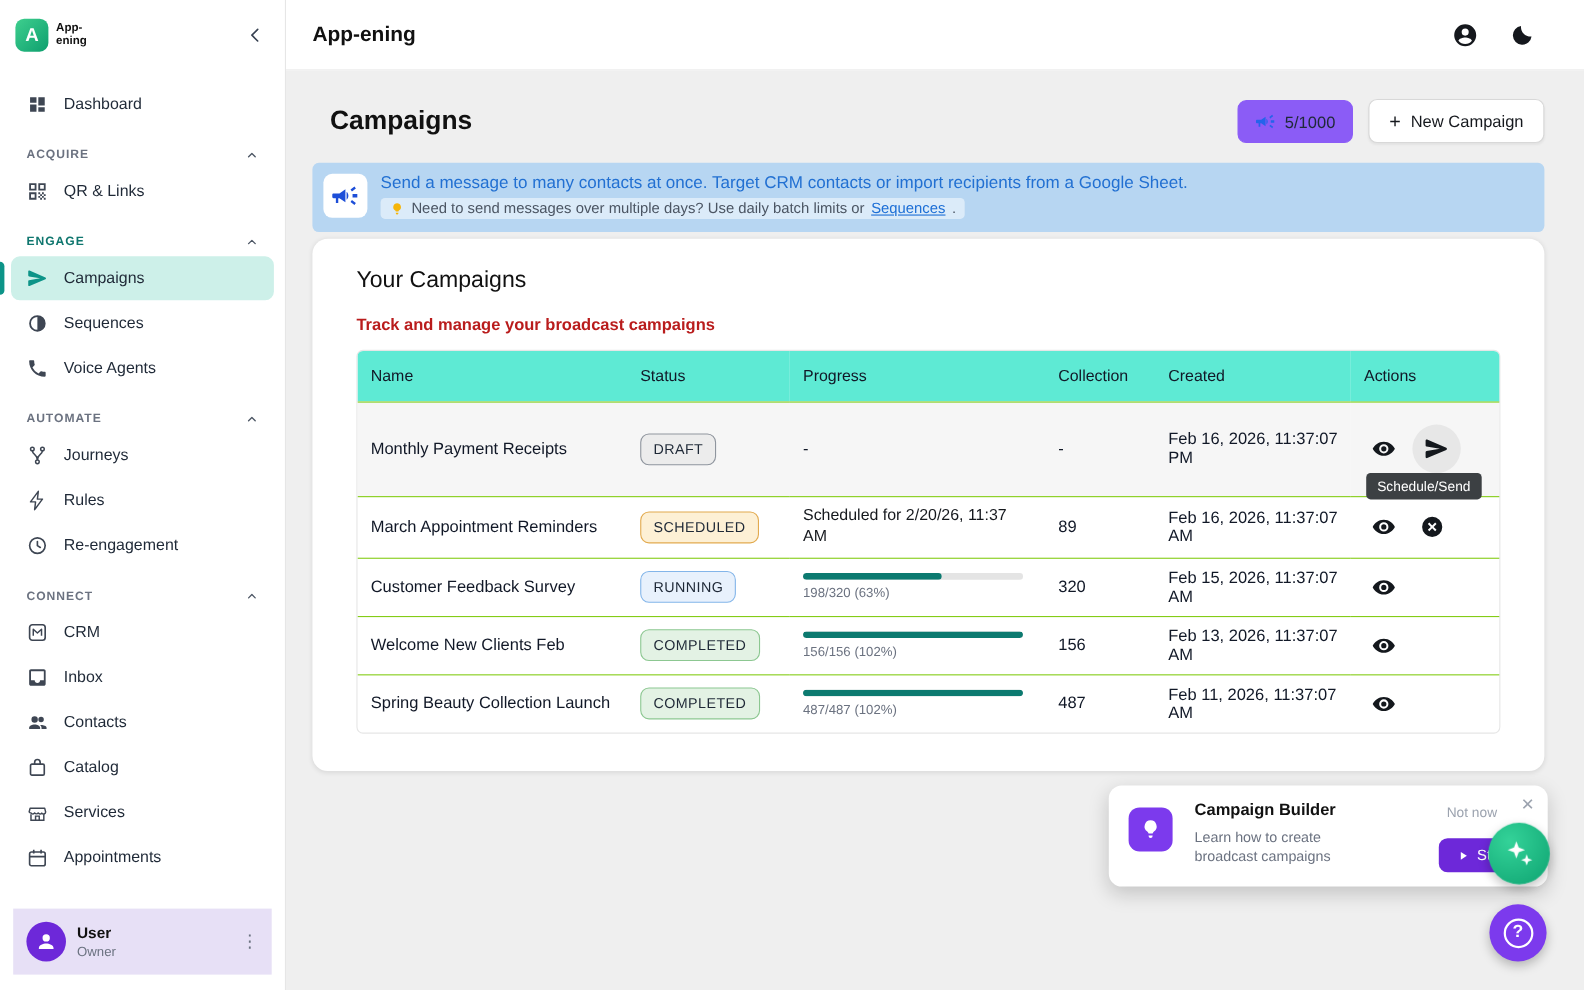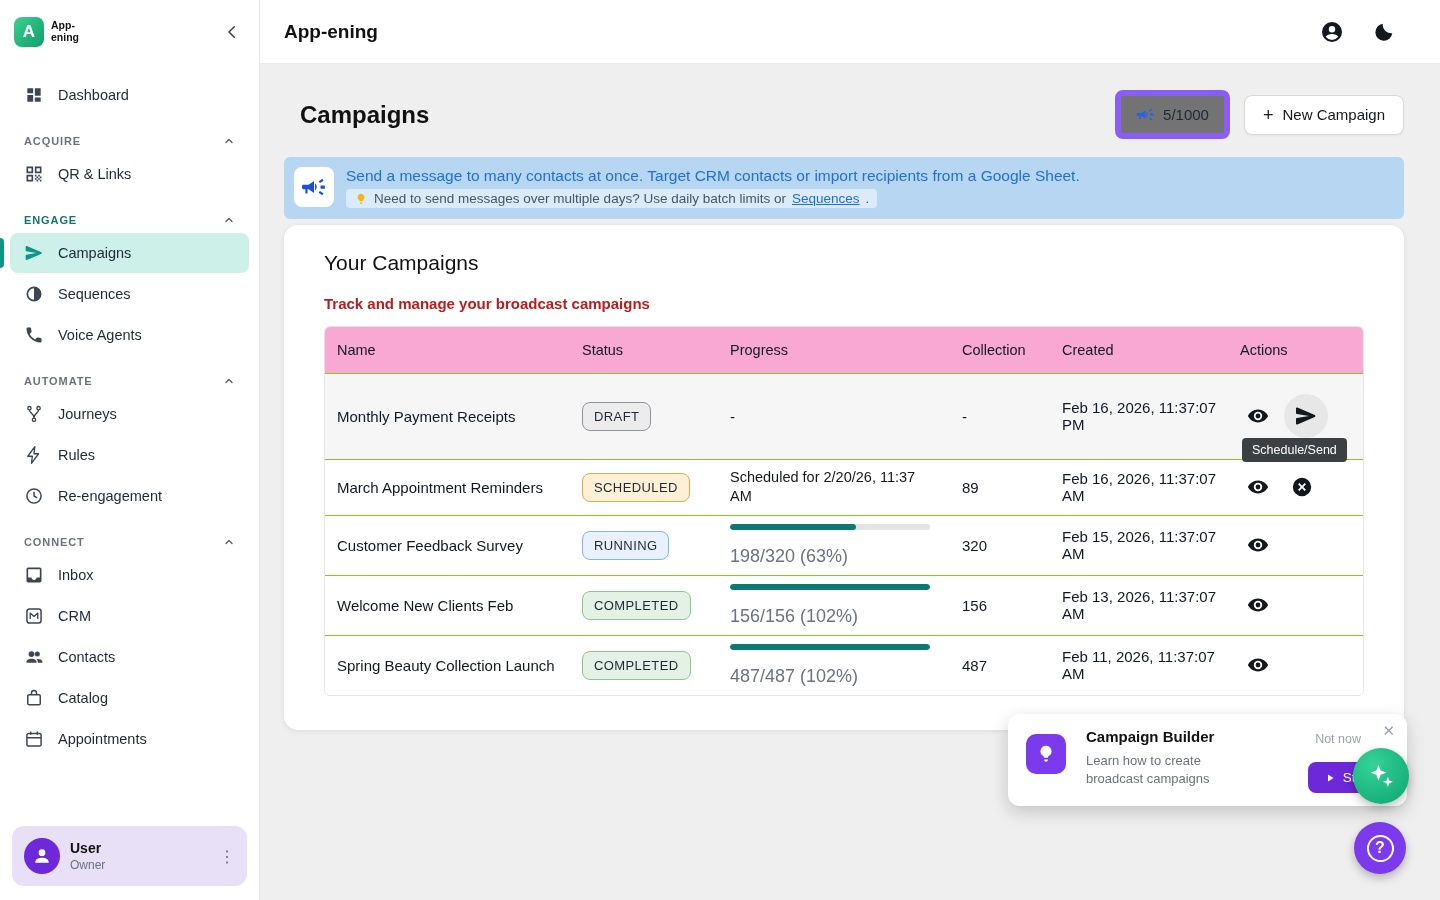--- a/index.html
+++ b/index.html
@@ -16,70 +16,70 @@
   .collapse-btn{color:#374151;cursor:pointer;display:flex;align-items:center}
   .nav{flex:1;overflow:hidden;padding:10px 10px 0}
   .nav-item{display:flex;align-items:center;gap:14px;height:40px;padding:0 14px;border-radius:8px;color:#1f2937;font-size:14.5px;cursor:pointer;position:relative;margin:1px 0}
   .nav-item svg{width:20px;height:20px;color:#3e4653;flex:0 0 20px}
   .nav-item.active{background:#cdf0e9}
   .nav-item.active::before{content:"";position:absolute;left:-10px;top:5px;bottom:5px;width:4px;border-radius:0 4px 4px 0;background:#0d9488}
   .nav-item.active svg{color:#0d9488}
   .nav-section{display:flex;align-items:center;justify-content:space-between;margin-top:12px;padding:8px 14px 6px;font-size:11px;font-weight:700;letter-spacing:.9px;color:#6b7280;cursor:pointer}
   .nav-section.teal{color:#0f766e}
   .nav-section svg{width:12px;height:12px;color:#4b5563}
-  .user-card{margin:10px 12px 14px;background:#e7e0f6;border-radius:12px;padding:12px;display:flex;align-items:center;gap:10px;position:relative;flex:0 0 auto;cursor:pointer}
+  .user-card{margin:10px 12px 14px;background:#e7e0f6;border-radius:0;padding:12px;display:flex;align-items:center;gap:10px;position:relative;flex:0 0 auto;cursor:pointer}
   .user-avatar{width:36px;height:36px;border-radius:50%;background:#6d28d9;display:flex;align-items:center;justify-content:center}
   .user-name{font-size:14px;font-weight:700;color:#111}
   .user-role{font-size:12px;color:#6b7280;margin-top:2px}
   .kebab{position:absolute;right:12px;top:50%;transform:translateY(-50%);color:#6b7280;font-size:16px;cursor:pointer}
 
   
   .topbar{position:fixed;left:260px;top:0;right:0;height:64px;background:#fff;border-bottom:1px solid #ececec;display:flex;align-items:center;justify-content:space-between;padding:0 44px 0 24px;z-index:10}
   .topbar-title{font-size:19px;font-weight:700;color:#111}
   .topbar-icons{display:flex;align-items:center;gap:28px}
   .topbar-icons svg{width:24px;height:24px;color:#15181d;cursor:pointer}
 
   
   .main{position:fixed;left:260px;top:64px;right:0;bottom:0;background:#efefef;padding:26px 36px 0 24px;overflow:hidden}
   .page-head{display:flex;align-items:center;justify-content:space-between;padding:0 0 0 16px;margin-bottom:18px}
   .page-title{font-size:24px;font-weight:600;color:#111}
   .head-right{display:flex;align-items:center;gap:14px}
-  .quota-badge{display:flex;align-items:center;gap:8px;background:#737373;border:6px solid #8b5cf6;border-radius:8px;padding:9px 15px;font-size:15px;color:#1f2937;cursor:pointer}
+  .quota-badge{display:flex;align-items:flex-end;gap:8px;background:#8b5cf6;border:1px solid #8b5cf6;border-radius:8px;padding:9px 15px;font-size:15px;color:#1f2937;cursor:pointer}
   .quota-badge svg{width:19px;height:19px;color:#2563eb}
   .btn-new{display:flex;align-items:center;gap:9px;background:#fff;border:1px solid #d8d8d8;border-radius:8px;padding:10px 18px;font-size:15px;color:#15181d;cursor:pointer;box-shadow:0 1px 2px rgba(0,0,0,.05)}
   .btn-new .plus{font-size:18px;line-height:1}
 
   
   .banner{background:#b7d6f2;border-radius:6px;display:flex;gap:12px;padding:7px 10px 9px;margin-bottom:6px}
   .banner-icon-box{width:40px;height:40px;background:#fff;border-radius:8px;display:flex;align-items:center;justify-content:center;margin-top:3px;flex:0 0 40px}
   .banner-icon-box svg{width:26px;height:26px;color:#1d4ed8}
   .banner-title{color:#1a60c6;font-weight:700;font-size:17px}
   .banner-desc{color:#2270d2;font-size:15.5px;margin-top:3px}
   .banner-tip{display:inline-flex;align-items:center;gap:6px;background:rgba(255,255,255,.5);border-radius:4px;padding:2px 8px;margin-top:4px;font-size:13.5px;color:#4b5563}
   .banner-tip a{color:#1d6fd6}
   .banner-tip svg{width:14px;height:14px}
 
   
   .card{background:#fff;border-radius:14px;box-shadow:0 1px 5px rgba(0,0,0,.09);padding:26px 40px 34px;position:relative}
   .card-title{font-size:21px;font-weight:500;color:#111}
   .card-sub{font-size:15px;font-weight:700;color:#b91c1c;margin-top:20px}
   .tbl-wrap{border:1px solid #e6e6e6;border-radius:6px;overflow:hidden;margin-top:14px}
   table{width:100%;border-collapse:collapse;table-layout:fixed}
-  th{background:#f9a8d4;text-align:left;font-size:14.5px;font-weight:500;color:#111827;padding:15px 12px}
+  th{background:#5eead4;text-align:left;font-size:14.5px;font-weight:500;color:#111827;padding:15px 12px}
   td{padding:8px 12px;font-size:15px;color:#111827;vertical-align:middle;border-top:1px solid #84cc16}
   tr.hovered td{background:#f6f6f6}
   tr.row-tall td{height:86px}
   .badge{display:inline-block;padding:6px 11px;border-radius:8px;font-size:13px;font-weight:500;letter-spacing:.4px;border:1px solid;color:#1f2937;white-space:nowrap}
   .badge.draft{background:#ececec;border-color:#8f959e}
   .badge.scheduled{background:#fdf0d5;border-color:#e2aa4f}
   .badge.running{background:#e8f1fc;border-color:#83b5e9}
   .badge.completed{background:#e3f2e4;border-color:#8cc791}
   .pbar{width:200px;height:6px;background:#e4e4e4;border-radius:4px;overflow:hidden}
   .pfill{height:100%;background:#0c7a70;border-radius:4px}
-  .plabel{font-size:18px;color:#6b7280;margin-top:16px}
+  .plabel{font-size:12px;color:#6b7280;margin-top:5px}
   .sched-text{font-size:14.5px;color:#15181d;line-height:1.35}
   .actions-cell{position:relative}
   .act{display:flex;align-items:center;gap:8px}
   .icon-btn{width:36px;height:36px;display:flex;align-items:center;justify-content:center;border-radius:50%;cursor:pointer;color:#14181d}
   .icon-btn svg{width:22px;height:22px}
   .icon-btn.circled{width:44px;height:44px;background:#e7e7e7}
   .icon-btn.circled svg{width:24px;height:24px}
   .tooltip{position:absolute;left:14px;top:64px;background:#3c4043;color:#fff;font-size:12.5px;padding:5px 10px;border-radius:4px;white-space:nowrap;z-index:5}
 
   
@@ -191,43 +191,50 @@
     </div>
 
     <div class="nav-section">
       <span>CONNECT</span>
       <svg viewBox="0 0 24 24">
           <path d="M6 15l6-6 6 6" fill="none" stroke="currentColor" stroke-width="2.4" stroke-linecap="round" stroke-linejoin="round"></path>
         </svg>
     </div>
     <div class="nav-item">
       <svg viewBox="0 0 24 24">
-          <path fill="currentColor" d="M19 3H5c-1.1 0-2 .9-2 2v14c0 1.1.9 2 2 2h14c1.1 0 2-.9 2-2V5c0-1.1-.9-2-2-2zm0 12h-4c0 1.66-1.34 3-3 3s-3-1.34-3-3H5V5h14v10z"></path>
-        </svg>
-      <span>Inbox</span>
-    </div>
-    <div class="nav-item">
-      <svg viewBox="0 0 24 24">
           <rect x="3.5" y="3.5" width="17" height="17" rx="3" fill="none" stroke="currentColor" stroke-width="1.8"></rect>
           <path d="M7.5 15.5v-7l4.5 4 4.5-4v7" fill="none" stroke="currentColor" stroke-width="1.6" stroke-linejoin="round"></path>
         </svg>
       <span>CRM</span>
     </div>
     <div class="nav-item">
       <svg viewBox="0 0 24 24">
+          <path fill="currentColor" d="M19 3H5c-1.1 0-2 .9-2 2v14c0 1.1.9 2 2 2h14c1.1 0 2-.9 2-2V5c0-1.1-.9-2-2-2zm0 12h-4c0 1.66-1.34 3-3 3s-3-1.34-3-3H5V5h14v10z"></path>
+        </svg>
+      <span>Inbox</span>
+    </div>
+    <div class="nav-item">
+      <svg viewBox="0 0 24 24">
           <path fill="currentColor" d="M9 12a3.5 3.5 0 1 0 0-7 3.5 3.5 0 0 0 0 7zm7-.5a3 3 0 1 0 0-6 3 3 0 0 0 0 6zM9 14c-2.9 0-6 1.46-6 3.5V19h12v-1.5C15 15.46 11.9 14 9 14zm7 .5c-.36 0-.77.03-1.2.08.98.74 1.7 1.7 1.7 2.92V19H22v-1.5c0-2.04-3.1-3-6-3z"></path>
         </svg>
       <span>Contacts</span>
     </div>
     <div class="nav-item">
       <svg viewBox="0 0 24 24">
           <path d="M9 8V6a3 3 0 0 1 6 0v2" fill="none" stroke="currentColor" stroke-width="1.8"></path>
           <rect x="4.5" y="8" width="15" height="12" rx="1.5" fill="none" stroke="currentColor" stroke-width="1.8"></rect>
         </svg>
       <span>Catalog</span>
+    </div>
+    <div class="nav-item">
+      <svg viewBox="0 0 24 24">
+          <path d="M4 7h16l1 4a2.3 2.3 0 0 1-4.2 1.2A2.3 2.3 0 0 1 12.9 12 2.3 2.3 0 0 1 9 12a2.3 2.3 0 0 1-3.8.2A2.3 2.3 0 0 1 3 11l1-4z" fill="none" stroke="currentColor" stroke-width="1.6" stroke-linejoin="round"></path>
+          <path d="M5 13.5V20h14v-6.5M10 20v-4.5h4V20" fill="none" stroke="currentColor" stroke-width="1.6"></path>
+        </svg>
+      <span>Services</span>
     </div>
     <div class="nav-item">
       <svg viewBox="0 0 24 24">
           <rect x="3.5" y="5.5" width="17" height="15" rx="2" fill="none" stroke="currentColor" stroke-width="1.8"></rect>
           <path d="M3.5 10.5h17M8 3v4M16 3v4" fill="none" stroke="currentColor" stroke-width="1.8"></path>
         </svg>
       <span>Appointments</span>
     </div>
   </nav>
 

